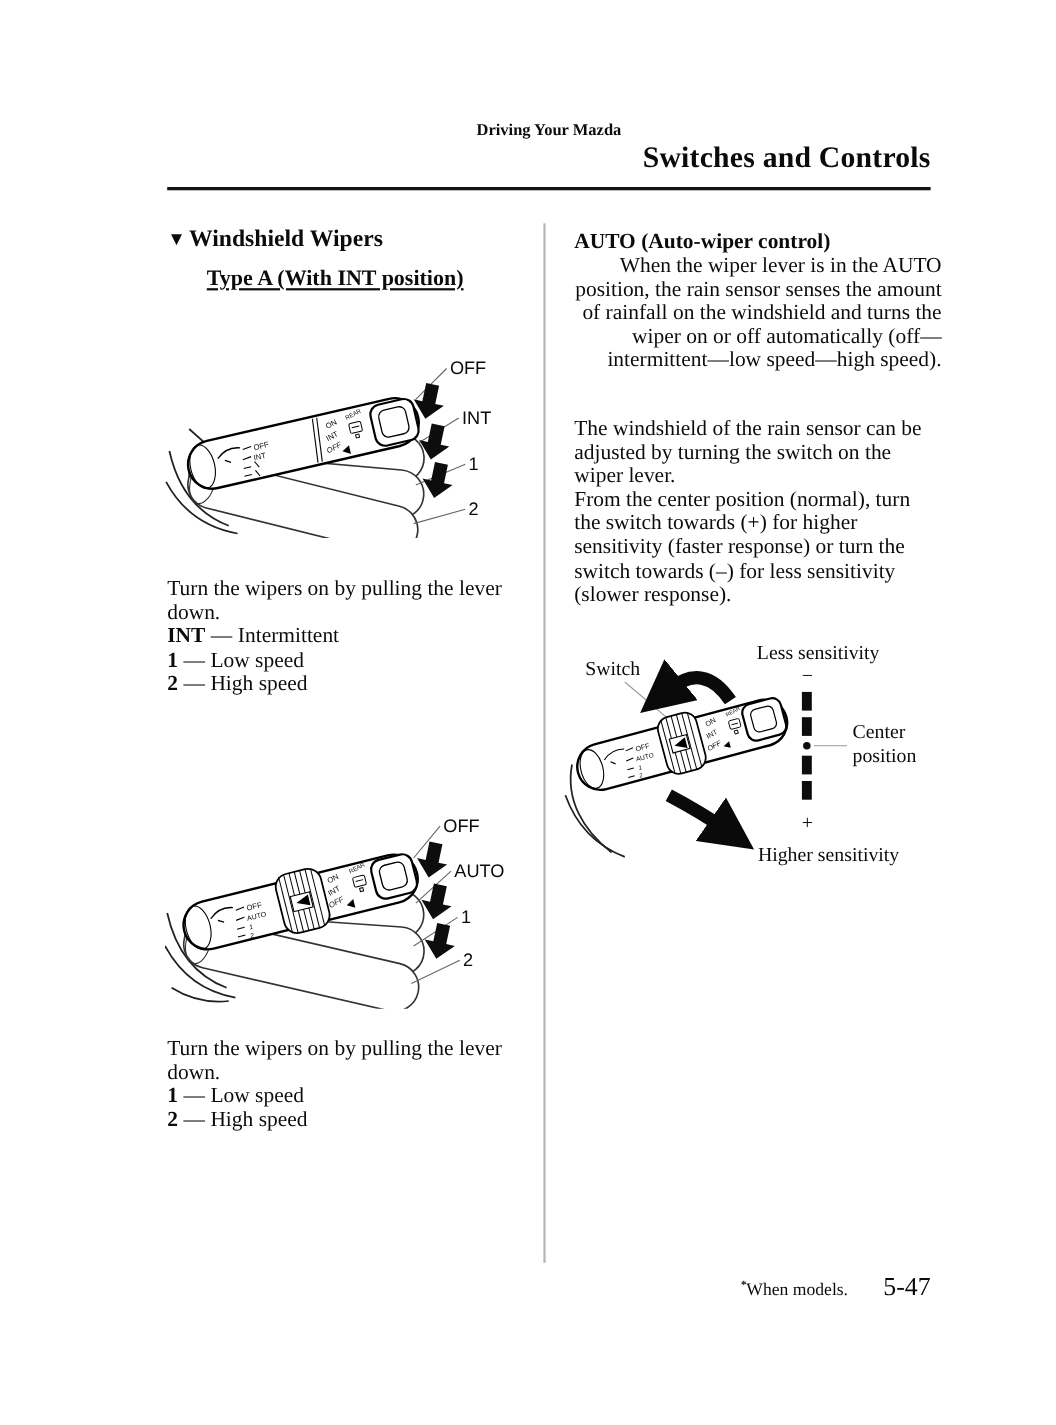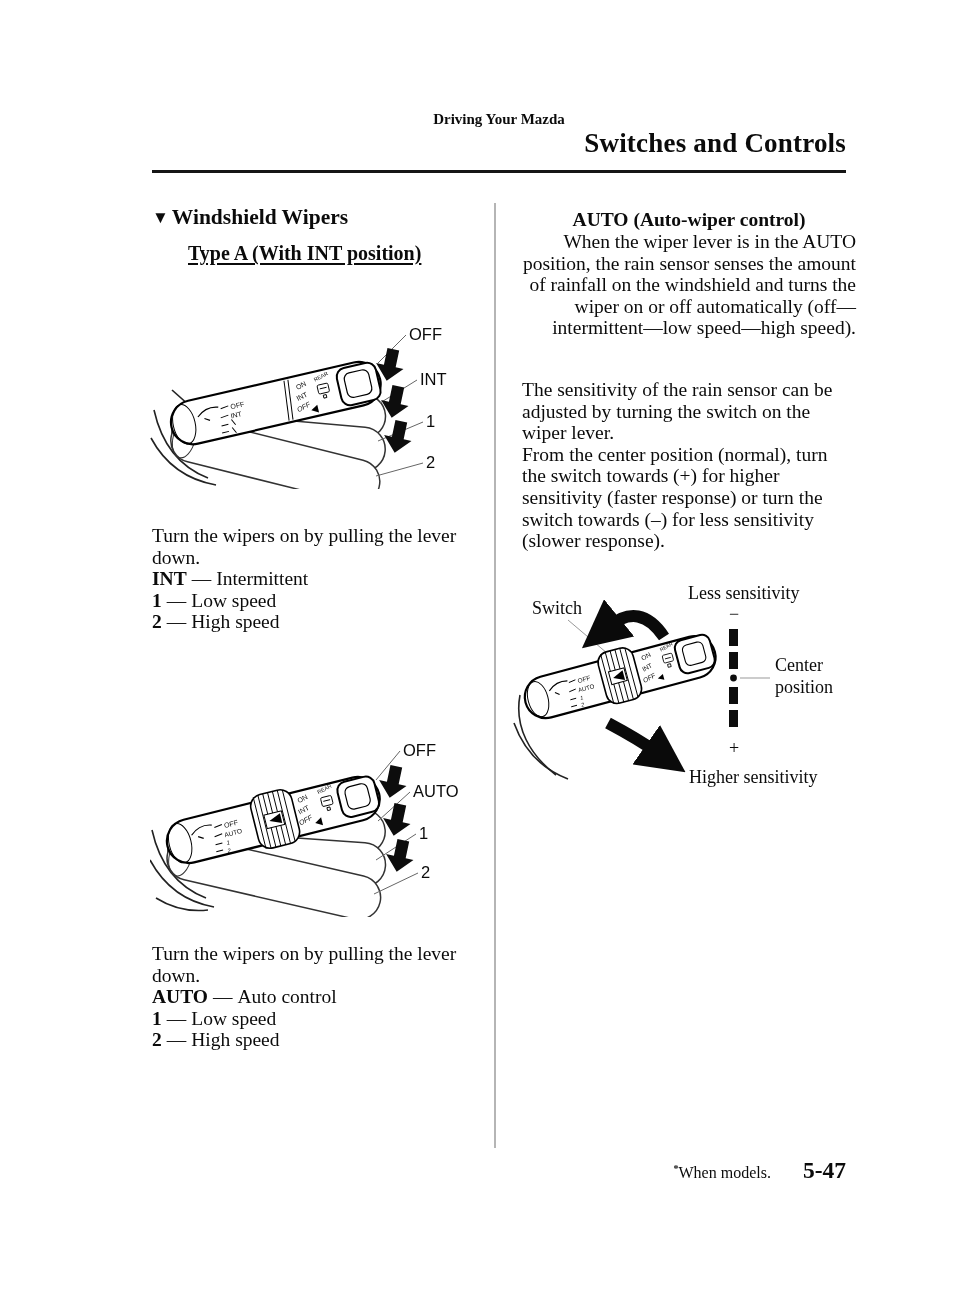--- a/index.html
+++ b/index.html
@@ -37,21 +37,21 @@
   .d-c{left:512px;top:577px;width:345px;height:228px;}
   svg text{fill:#0b0b0b;}
   .callout{font-family:"Liberation Sans","DejaVu Sans",sans-serif;font-size:16.5px;}
   .tiny{font-family:"Liberation Sans","DejaVu Sans",sans-serif;}
   .serif-lab{font-family:"Liberation Serif","DejaVu Serif",serif;font-size:18px;}
   
   .footer{position:absolute;top:1157px;left:152px;width:694px;display:flex;
           justify-content:flex-end;align-items:baseline;}
   .footnote{font-size:16px;}
   .footnote sup{font-weight:bold;}
-  .pagenum{font-size:23.5px;font-weight:bold;margin-left:32px;text-align:right;}
+  .pagenum{font-size:23.5px;font-weight:normal;margin-left:32px;text-align:right;}
   .watermark{position:absolute;top:1258px;right:3px;color:#8b8b8b;font-size:31px;
              font-family:"Liberation Sans","DejaVu Sans",sans-serif;letter-spacing:.5px;}
 </style>
 </head>
 <body>
 
 <div class="page">
 
   <div class="eyebrow">Driving Your Mazda</div>
   <div class="pagetitle">Switches and Controls</div>
@@ -227,29 +227,28 @@
       <polygon points="244,118 256,118 256,135 264,135 250,150 236,135 244,135" transform="rotate(12 250 134)"></polygon>
     </g>
     <text class="callout" x="253" y="34">OFF</text>
     <text class="callout" x="263" y="75">AUTO</text>
     <text class="callout" x="269" y="117">1</text>
     <text class="callout" x="271" y="156">2</text>
   </svg>
 
   <div class="leftcol body para-b" style="position:absolute;">
     <div>Turn the wipers on by pulling the lever down.</div>
-    <div><span class="term">AUTO</span><span class="dash">—</span><span>Auto control</span></div>
     <div><span class="term">1</span><span class="dash">—</span><span>Low speed</span></div>
     <div><span class="term">2</span><span class="dash">—</span><span>High speed</span></div>
   </div>
 
-  <div class="rightcol body auto-head" style="position:absolute;text-align:center;">AUTO (Auto-wiper control)</div>
+  <div class="rightcol body auto-head" style="position:absolute;">AUTO (Auto-wiper control)</div>
   <div class="rightcol body rpara1" style="position:absolute;">When the wiper lever is in the AUTO position, the rain sensor senses the amount of rainfall on the windshield and turns the wiper on or off automatically (off—intermittent—low speed—high speed).</div>
   <div class="rightcol body rpara2" style="position:absolute;">
-    <div>The sensitivity of the rain sensor can be adjusted by turning the switch on the wiper lever.</div>
+    <div>The windshield of the rain sensor can be adjusted by turning the switch on the wiper lever.</div>
     <div>From the center position (normal), turn the switch towards (+) for higher sensitivity (faster response) or turn the switch towards (–) for less sensitivity (slower response).</div>
   </div>
 
   <svg class="diag d-c" viewBox="0 0 345 228">
     <defs>
       <marker id="ah" markerWidth="4" markerHeight="4" refX="1.2" refY="2" orient="auto">
         <path d="M0,0 L4,2 L0,4 z" fill="#0a0a0a"></path>
       </marker>
     </defs>
     <text class="serif-lab" x="20" y="37">Switch</text>

